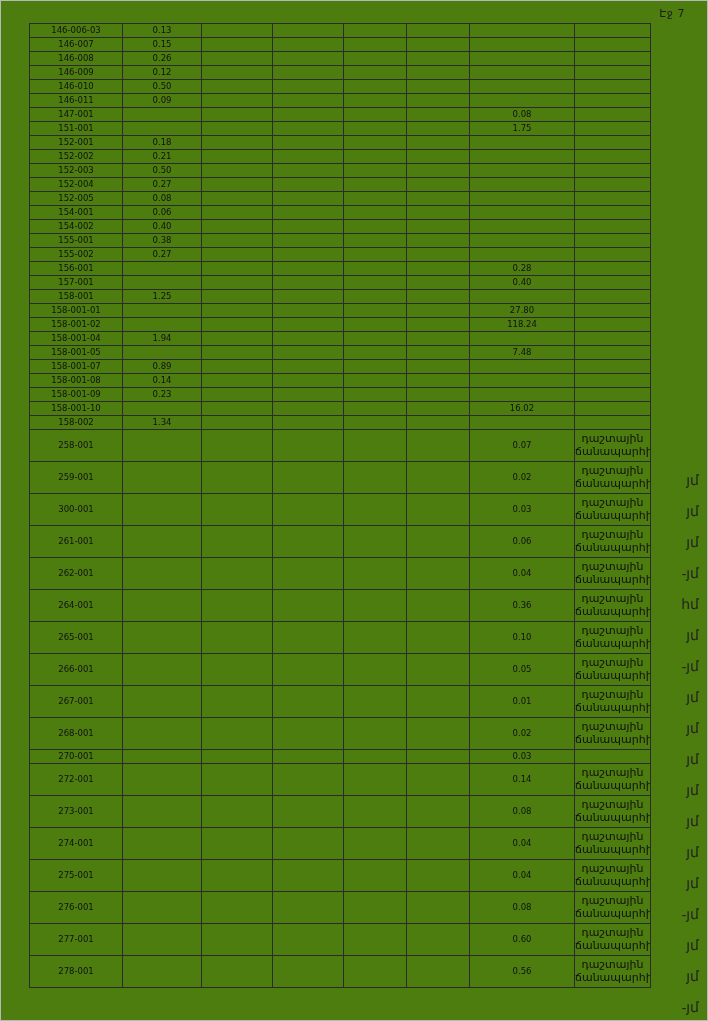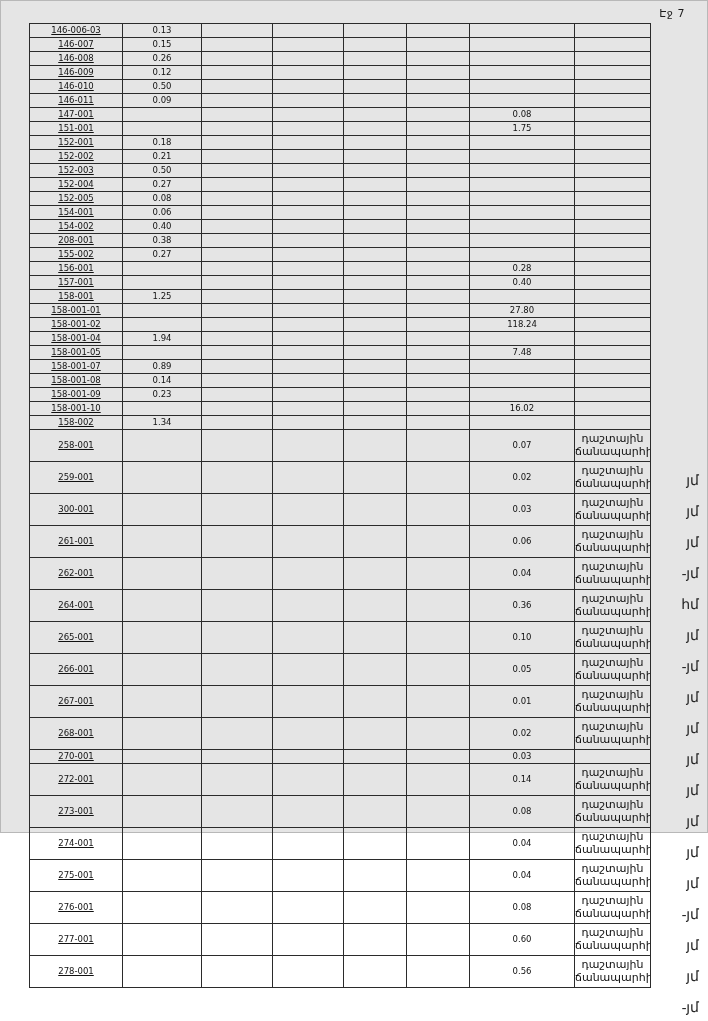--- a/index.html
+++ b/index.html
@@ -13,22 +13,22 @@
     font-family: "Liberation Sans", sans-serif;
     color: #111;
     position: relative;
     overflow: hidden;
   }
   
   .page {
     position: absolute;
     left: 0; top: 0;
     width: 708px;
-    height: 833px;
-    background: #e5e5e5;
+    height: 1021px;
+    background: #4d7c0f;
     box-sizing: border-box;
     border: 1px solid #b8b8b8;
   }
   .page-number {
     position: absolute;
     right: 22px;
     top: 6px;
     font-size: 11px;
     font-family: "DejaVu Sans", sans-serif;
     letter-spacing: 0.5px;
@@ -54,21 +54,21 @@
     color: #111;
     text-align: center;
     vertical-align: middle;
     line-height: 1.05;
     overflow: hidden;
     white-space: nowrap;
   }
   table.data tr.tall td {
     height: 31px;
   }
-  td.c-code { width: 92px; text-decoration: underline; }
+  td.c-code { width: 92px; }
   td.c-v1 { width: 78px; }
   td.c-v2 { width: 70px; }
   td.c-v3 { width: 70px; }
   td.c-v4 { width: 62px; }
   td.c-v5 { width: 62px; }
   td.c-amt { width: 104px; }
   td.c-note { width: 75px; font-size: 8px; }
   .note-two {
     display: block;
     line-height: 1.15;
@@ -246,21 +246,21 @@
             <td class="c-code">154-002</td>
             <td class="c-v1">0.40</td>
             <td class="c-v2"></td>
             <td class="c-v3"></td>
             <td class="c-v4"></td>
             <td class="c-v5"></td>
             <td class="c-amt"></td>
             <td class="c-note"></td>
           </tr>
           <tr>
-            <td class="c-code">208-001</td>
+            <td class="c-code">155-001</td>
             <td class="c-v1">0.38</td>
             <td class="c-v2"></td>
             <td class="c-v3"></td>
             <td class="c-v4"></td>
             <td class="c-v5"></td>
             <td class="c-amt"></td>
             <td class="c-note"></td>
           </tr>
           <tr>
             <td class="c-code">155-002</td>

